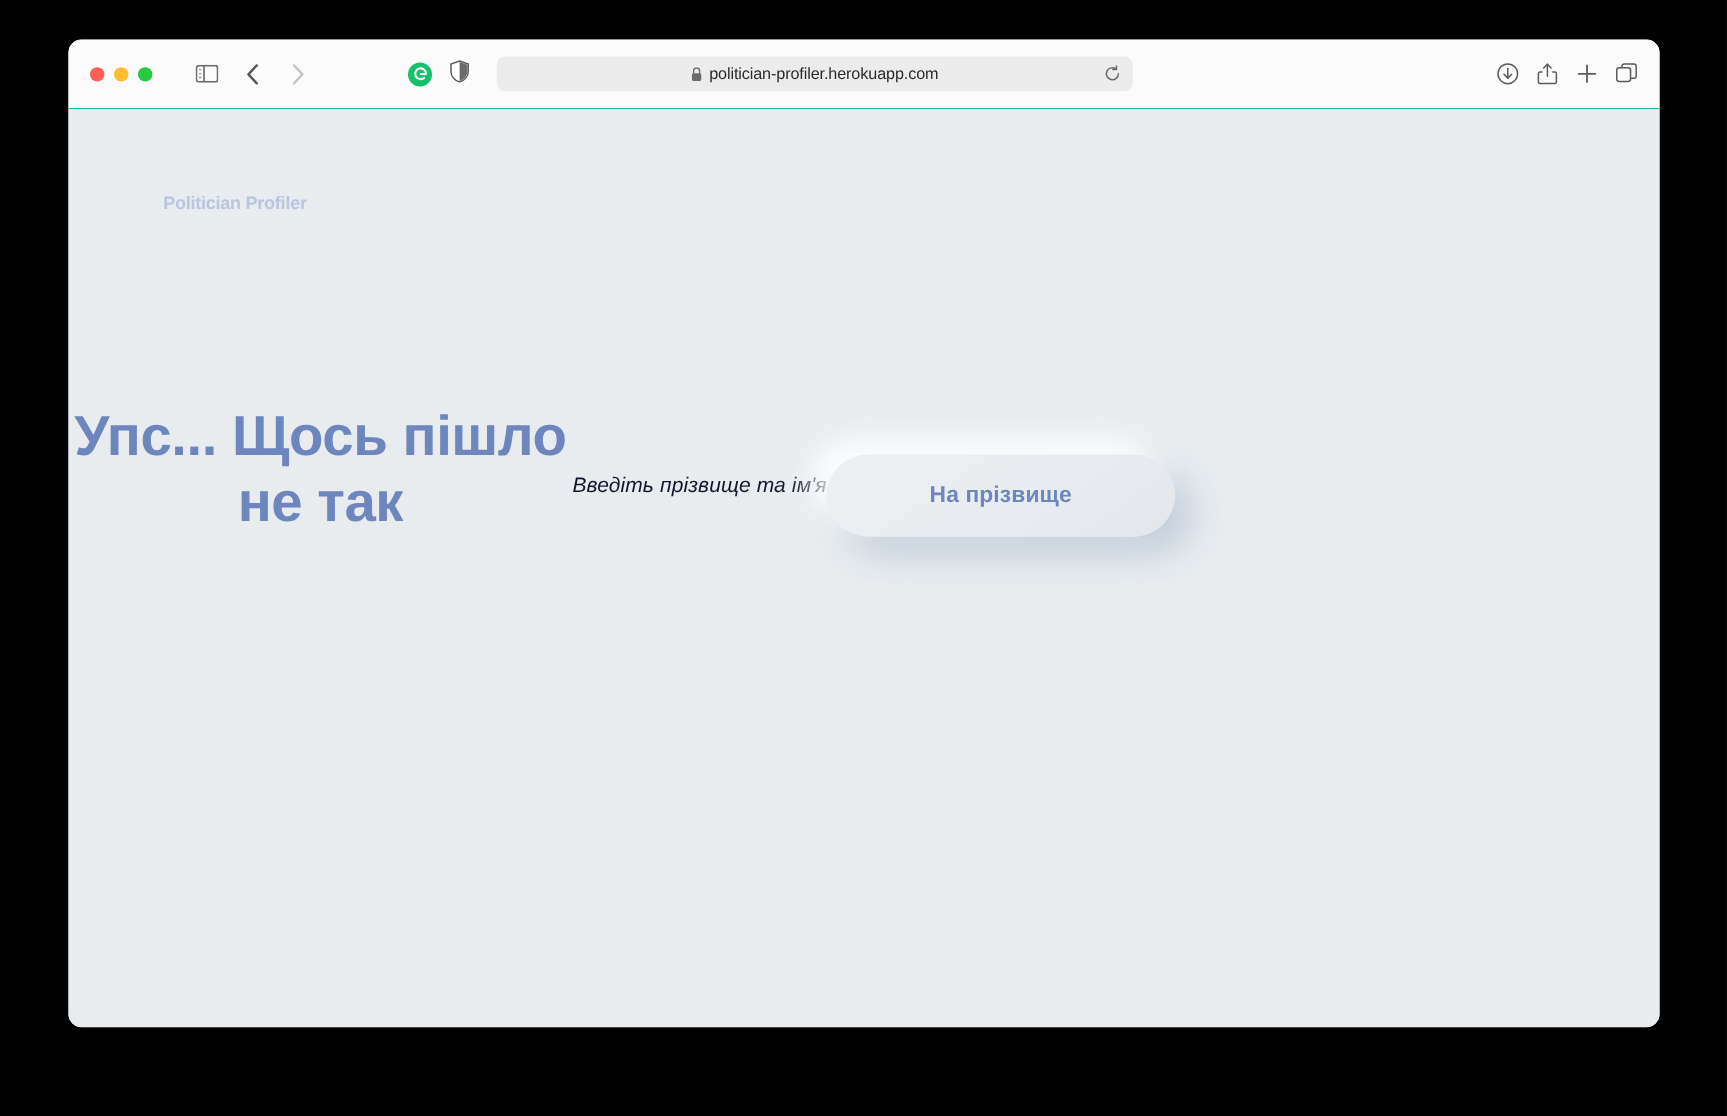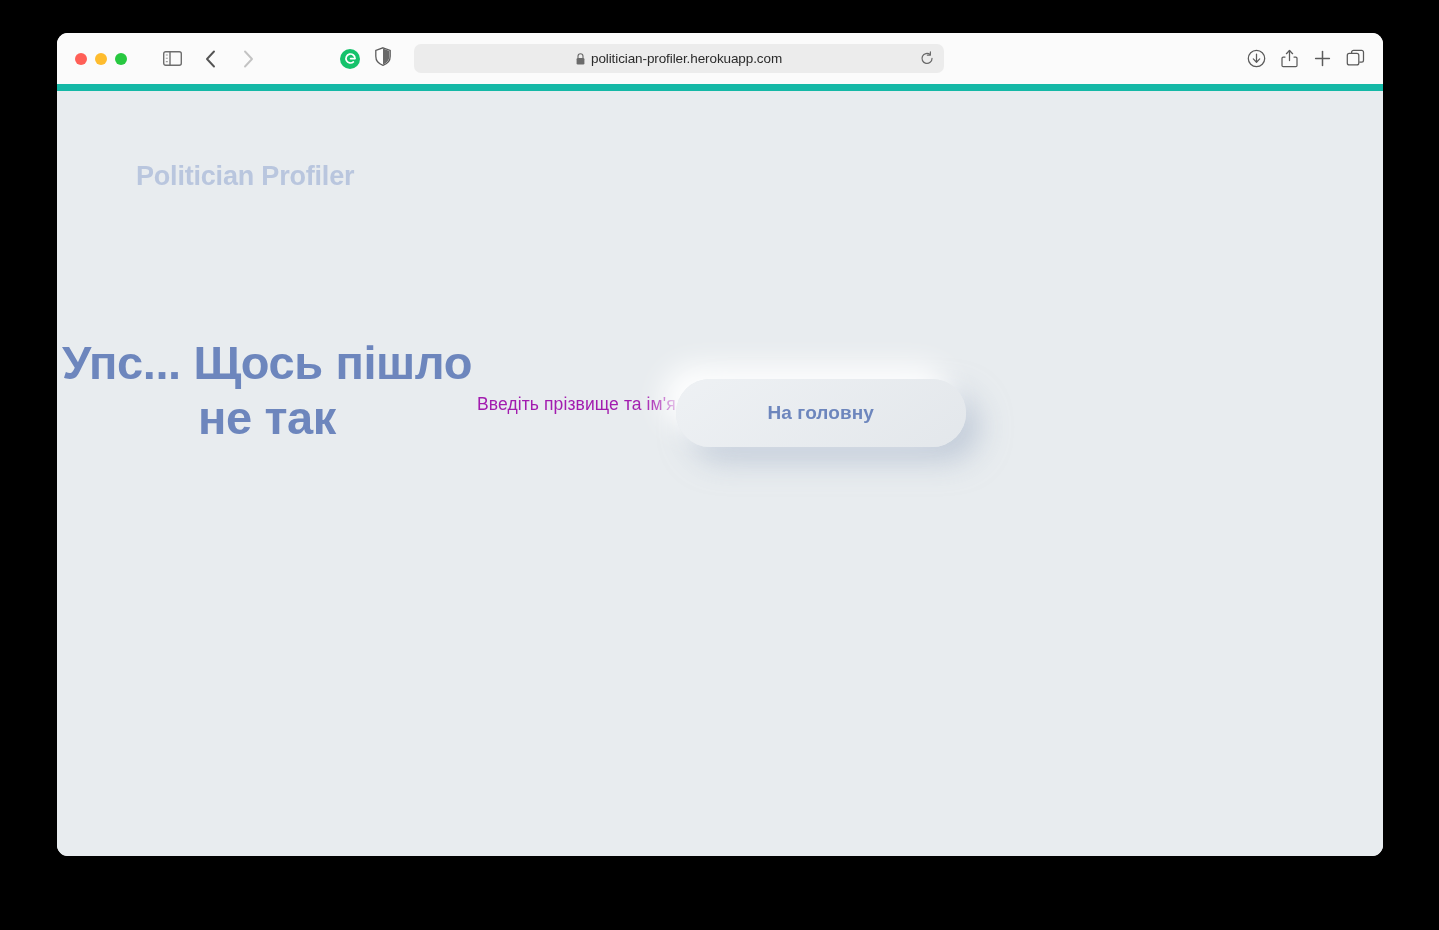--- a/index.html
+++ b/index.html
@@ -20,21 +20,21 @@
     border-radius:11px;
     overflow:hidden;
     box-shadow:0 10px 40px rgba(0,0,0,0.45);
   }
 
   
   .toolbar{
     position:relative;
     height:58px;
     background:#fbfbfb;
-    border-bottom:7px solid #14b8a6;
+    border-bottom:1px solid #14b8a6;
     display:flex;
     align-items:center;
   }
 
   .traffic-lights{
     display:flex;
     align-items:center;
     gap:8px;
     margin-left:18px;
   }
@@ -112,21 +112,21 @@
   
   .page{
     position:relative;
     height:765px;
     background:#e8ecef;
   }
 
   .site-logo{
     position:absolute;
     left:79px; top:70px;
-    font-size:27px;
+    font-size:15px;
     font-weight:bold;
     color:#b9c6de;
     letter-spacing:-0.2px;
   }
 
   .error-block{
     position:absolute;
     left:0; right:0;
     top:244px;
     display:flex;
@@ -141,23 +141,24 @@
     text-align:center;
     line-height:1.17;
     letter-spacing:-0.4px;
     max-width:420px;
   }
 
   .err-sub{
     margin-top:26px;
     font-size:17.5px;
     font-weight:400;
-    color:#a21caf;
+    color:#0f172a;
     text-align:center;
     letter-spacing:0.1px;
+    font-style:italic;
   }
 
   .home-btn{
     margin-top:44px;
     width:290px; height:68px;
     border:none;
     border-radius:34px;
     background:linear-gradient(145deg, #eef1f4, #e3e7eb);
     color:#6d86bd;
     font-size:19px;
@@ -264,17 +265,17 @@
     </div>
   </div>
 
   <div class="page">
 
     <div class="site-logo">Politician Profiler</div>
 
     <div class="error-block">
       <h1 class="err-title">Упс... Щось пішло не так</h1>
       <p class="err-sub">Введіть прізвище та ім'я</p>
-      <button class="home-btn">На головну</button>
+      <button class="home-btn">На прізвище</button>
     </div>
 
   </div>
 </div>
 
 </body></html>

